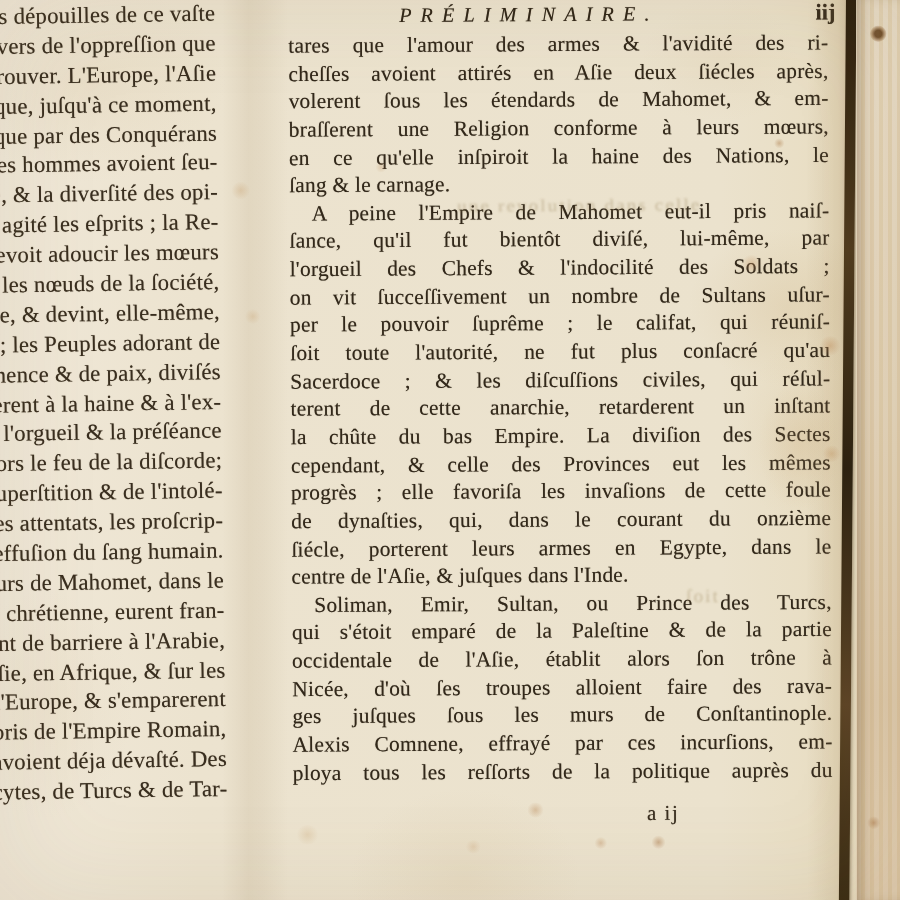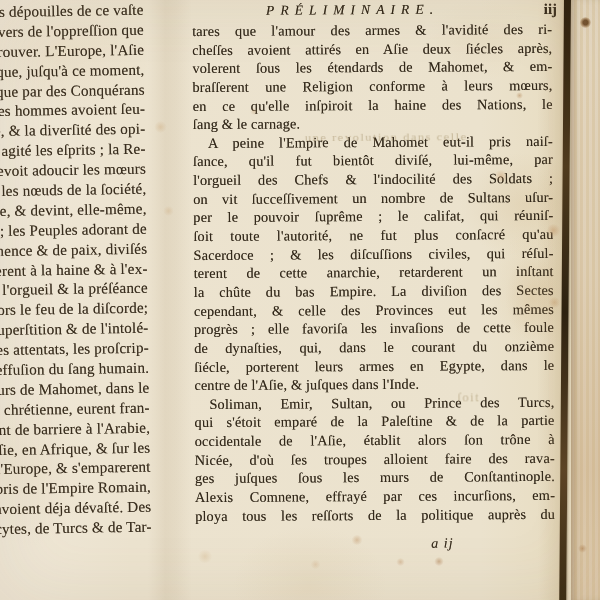--- a/index.html
+++ b/index.html
@@ -49,21 +49,21 @@
   }
   .rp-body{position:absolute;top:21px;left:0;width:360px;}
   .rline{
     font-size:14.3px;line-height:18.65px;height:18.65px;overflow:hidden;
     text-align:justify;text-align-last:justify;letter-spacing:.15px;
     color:#32281a;text-shadow:0 0 .5px rgba(50,40,26,.55);
   }
   .p2 .rline:first-child,.p3 .rline:first-child{text-indent:15px;}
   .p1 .rline:last-child,.p2 .rline:last-child{text-align-last:left;}
   .catchword{
-    position:absolute;left:236px;top:536px;font-size:14px;font-style:italic;
+    position:absolute;left:236px;top:536px;font-size:14px;
     color:#3a2f20;letter-spacing:1px;text-shadow:0 0 .5px rgba(58,47,32,.5);
   }
   
   .ghost{
     position:absolute;font-size:12.5px;white-space:nowrap;
     color:rgba(148,126,84,.42);filter:blur(.6px);letter-spacing:1.5px;
   }
   .g1{left:112px;top:130px;transform:scaleY(.9);text-align:right;}
   .g2{left:263px;top:391px;}
   

